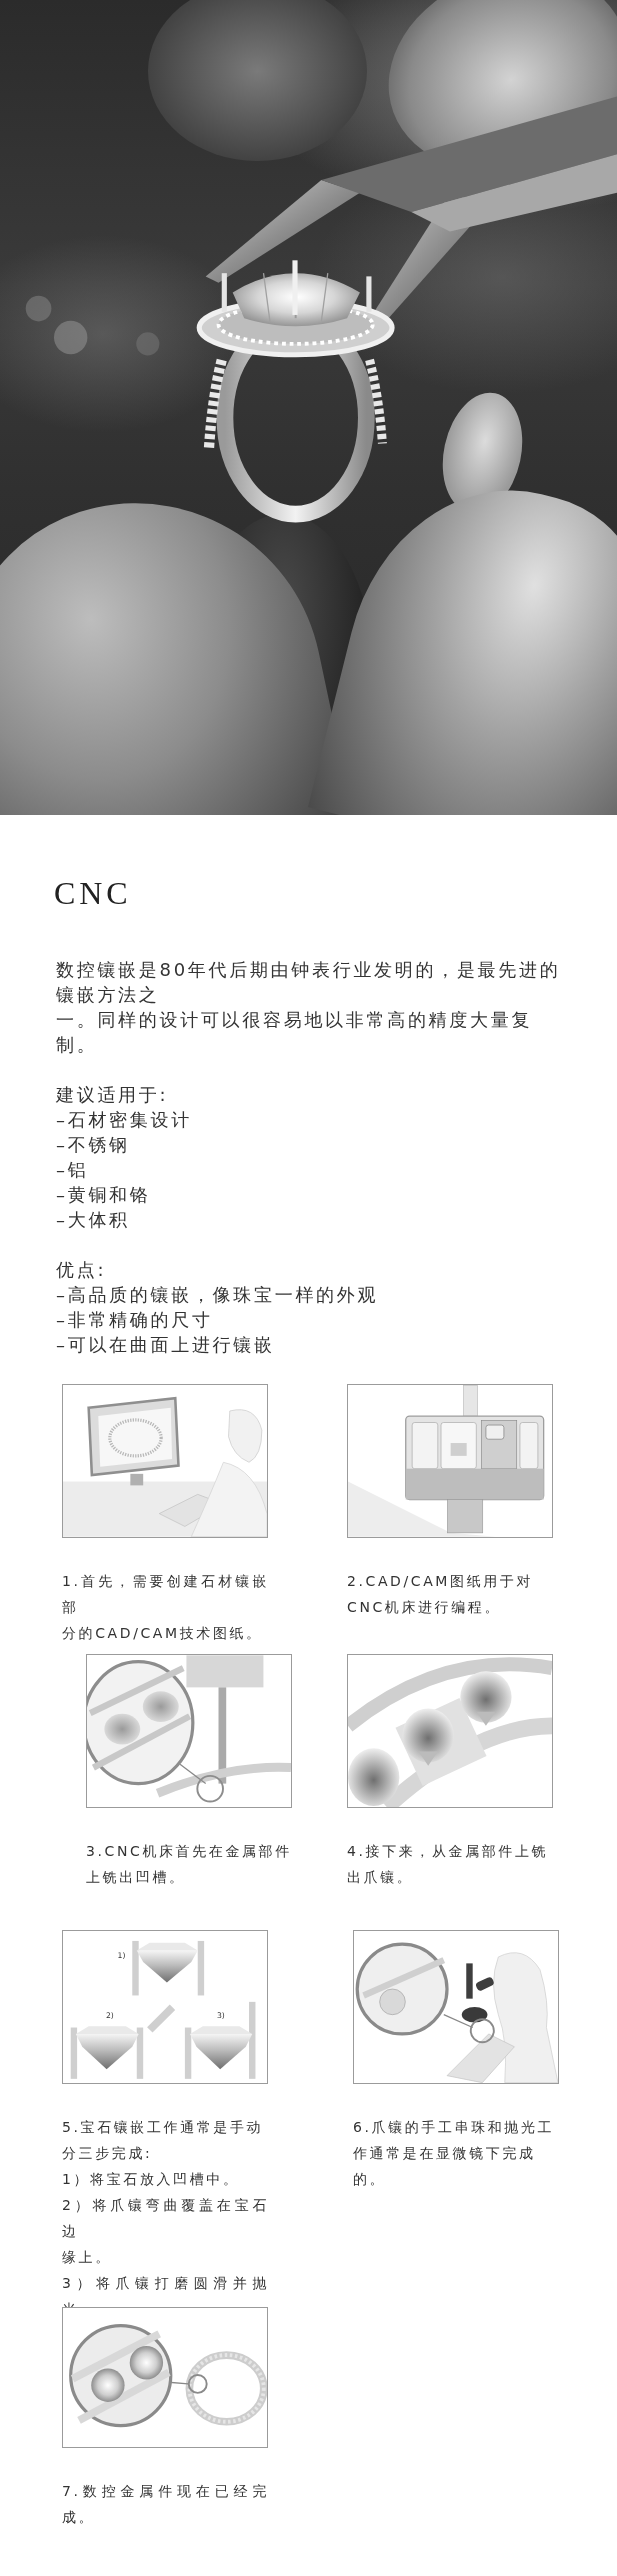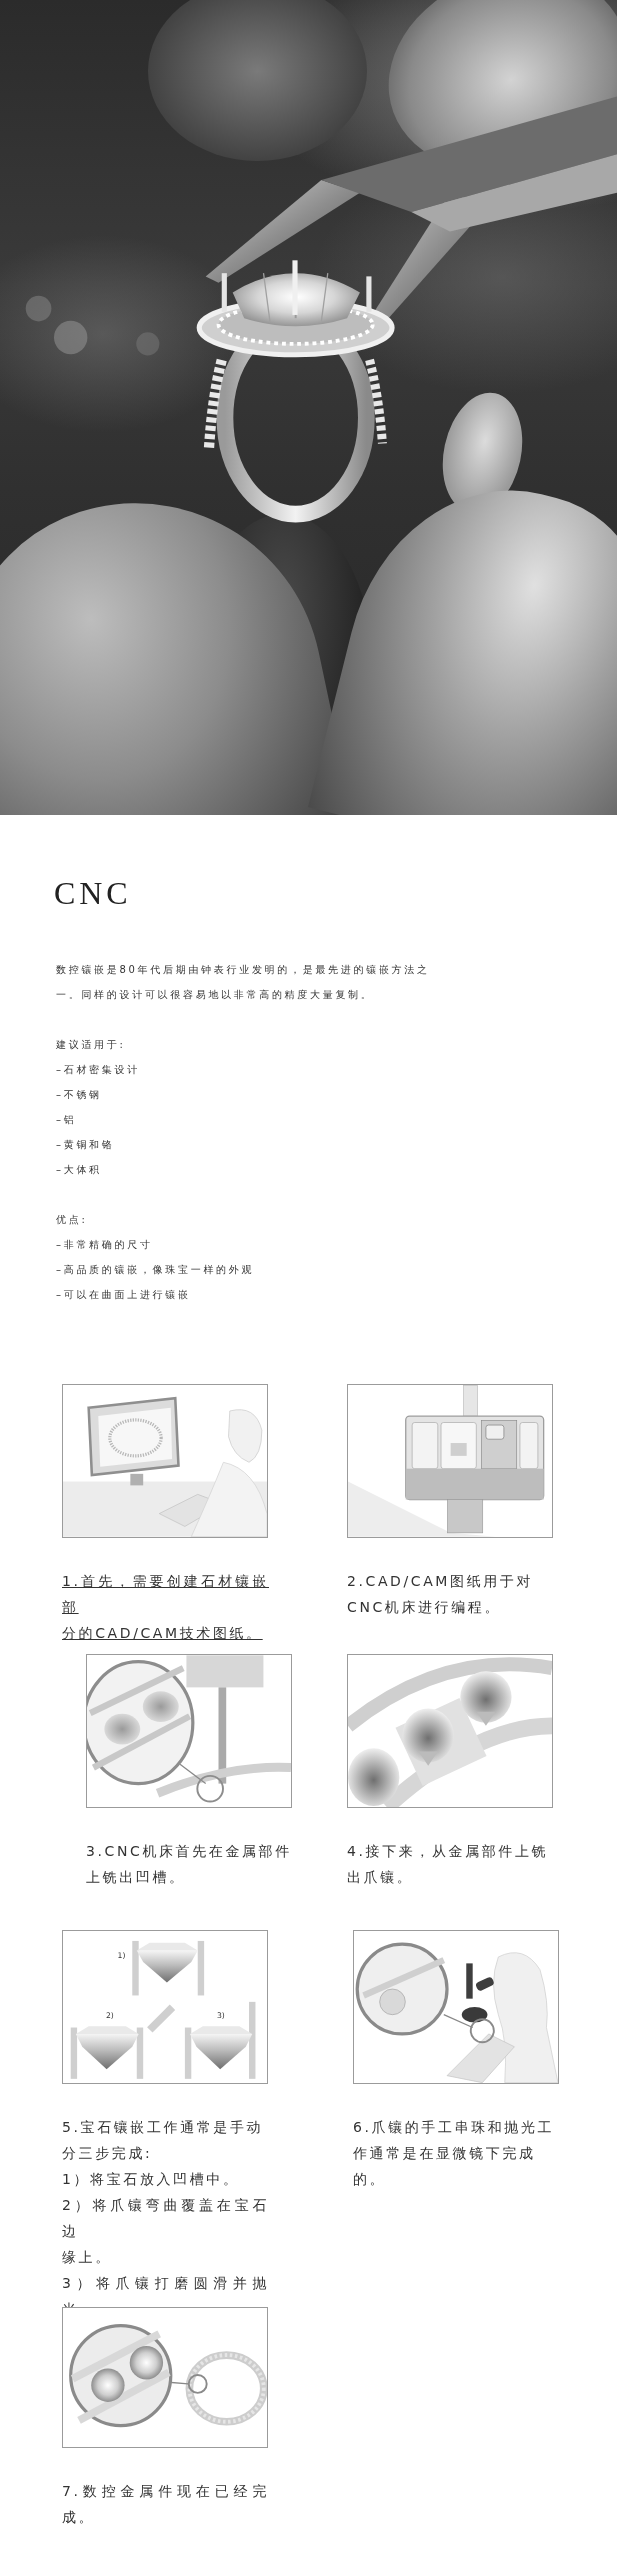--- a/index.html
+++ b/index.html
@@ -25,21 +25,21 @@
           background: radial-gradient(ellipse at 50% 55%, #d3d3d3, #8a8a8a 60%, #3a3a3a 100%); transform: rotate(-20deg); }
   .hero .top-finger2 { position: absolute; left: 148px; top: -19.3px; width: 219px; height: 180px; border-radius: 50%;
           background: radial-gradient(ellipse at 50% 50%, #7a7a7a, #3b3b3b 80%); }
   .hero svg { position: absolute; left: 0; top: 0; }
 
   
   .title { position: absolute; left: 54px; top: 868px; margin: 0;
            font-family: "Liberation Serif", "DejaVu Serif", serif; font-weight: normal;
            font-size: 32px; line-height: 51px; letter-spacing: 3.9px; color: #222; }
   .intro { position: absolute; left: 56px; top: 957px; width: 508px;
-           font-size: 10px; line-height: 25px; letter-spacing: 2.7px; color: #333; }
+           font-size: 18px; line-height: 25px; letter-spacing: 2.7px; color: #333; }
   .intro p { margin: 0; }
   .intro .gap { height: 25px; }
   .intro ul { list-style: none; margin: 0; padding: 0; }
   .intro li { margin: 0; }
 
   
   .card { position: absolute; width: 207px; }
   .card .frame { width: 204px; height: 152px; border: 1.3px solid #9b9b9b; background: #fff; position: relative; overflow: hidden; }
   .card .caption { margin-top: 30px; font-size: 14px; line-height: 26px; letter-spacing: 2.6px; color: #333; text-align: justify; }
   .card .caption div { margin: 0; }
@@ -116,27 +116,27 @@
   <ul>
     <li>–石材密集设计</li>
     <li>–不锈钢</li>
     <li>–铝</li>
     <li>–黄铜和铬</li>
     <li>–大体积</li>
   </ul>
   <div class="gap"></div>
   <div>优点:</div>
   <ul>
+    <li>–高品质的镶嵌，像珠宝一样的外观</li>
     <li>–非常精确的尺寸</li>
-    <li>–高品质的镶嵌，像珠宝一样的外观</li>
     <li>–可以在曲面上进行镶嵌</li>
   </ul>
 </div>
 
-<div class="card col1" style="top:1384px;text-decoration:underline;">
+<div class="card col1" style="top:1384px;">
   <div class="frame">
     <svg viewBox="0 0 318 236">
       <rect x="0" y="150" width="318" height="86" fill="#ececec"></rect>
       <polygon points="40,35 175,20 180,125 45,140" fill="#dcdcdc" stroke="#8f8f8f" stroke-width="4"></polygon>
       <polygon points="55,48 168,35 170,115 58,127" fill="#f7f7f7"></polygon>
       <ellipse cx="113" cy="82" rx="40" ry="28" fill="none" stroke="#b8b8b8" stroke-width="5" stroke-dasharray="2 2"></ellipse>
       <rect x="105" y="138" width="20" height="18" fill="#b0b0b0"></rect>
       <polygon points="150,200 210,170 250,185 190,220" fill="#e3e3e3" stroke="#bdbdbd"></polygon>
       <path d="M260,40 Q300,30 310,70 Q310,110 290,120 Q265,110 258,80 Z" fill="#f1f1f1" stroke="#c5c5c5"></path>
       <path d="M250,120 Q300,130 318,200 L318,236 L200,236 Q230,170 250,120 Z" fill="#f3f3f3" stroke="#cfcfcf"></path>

